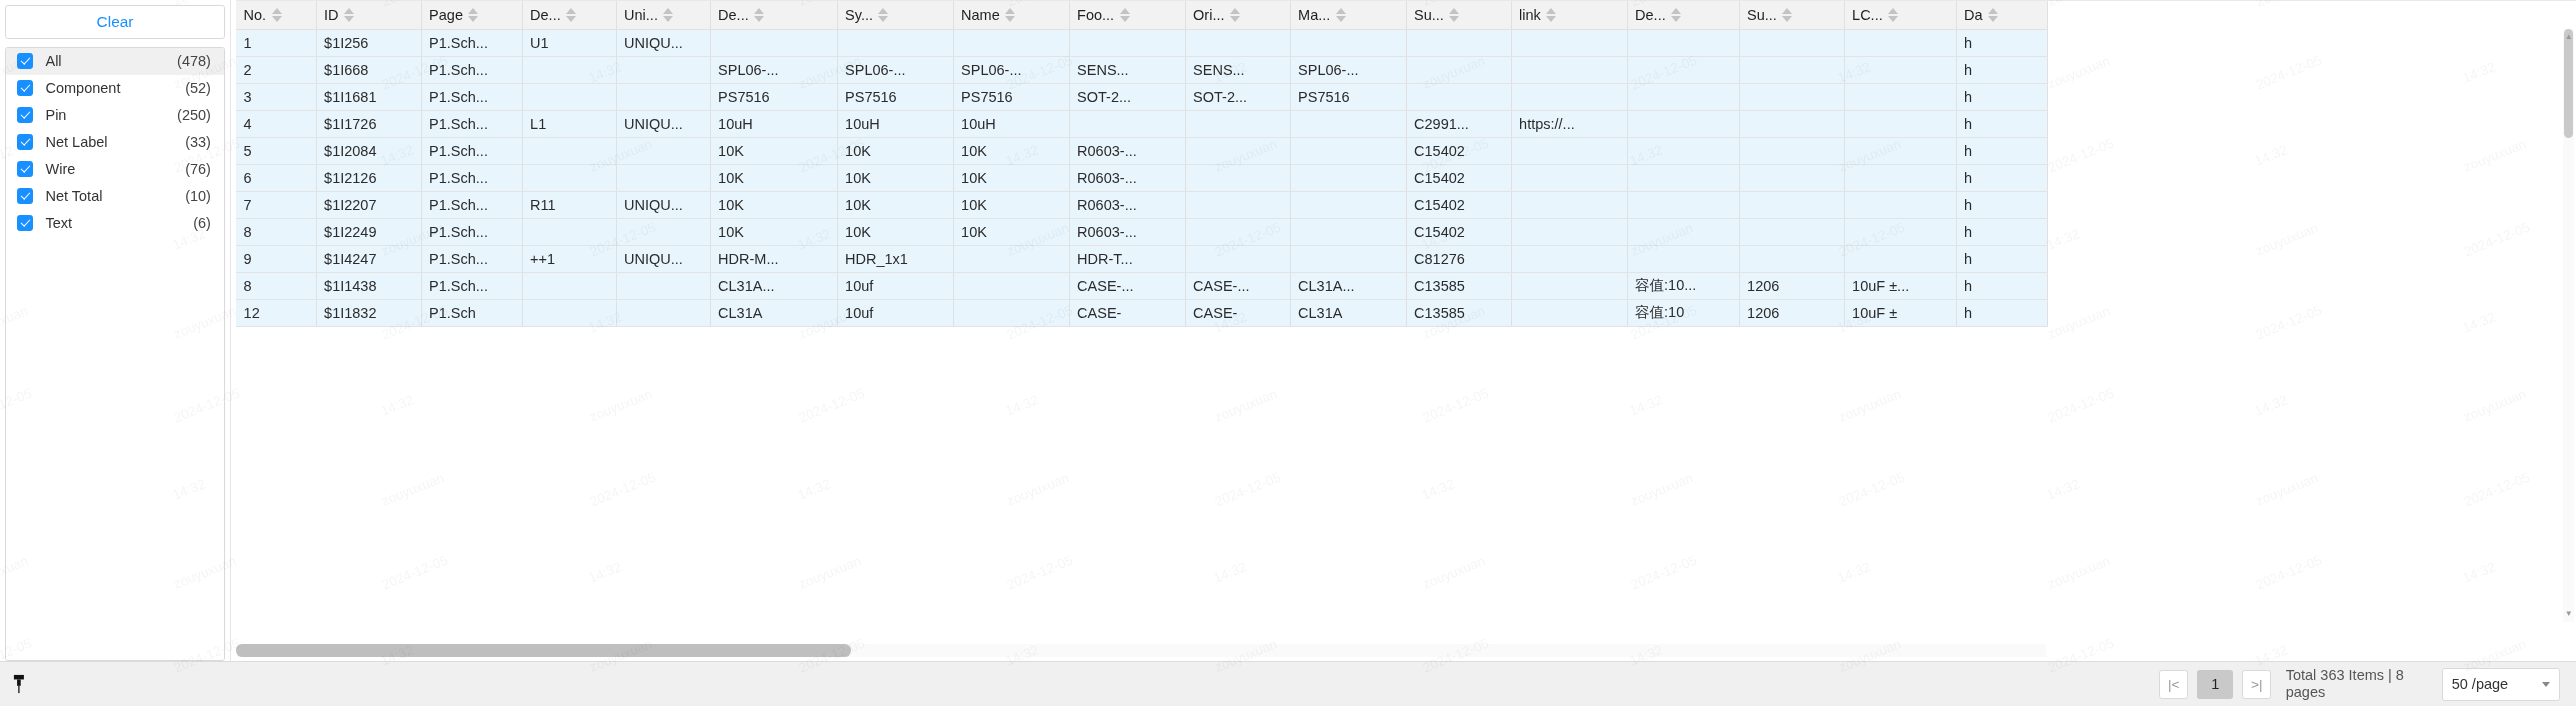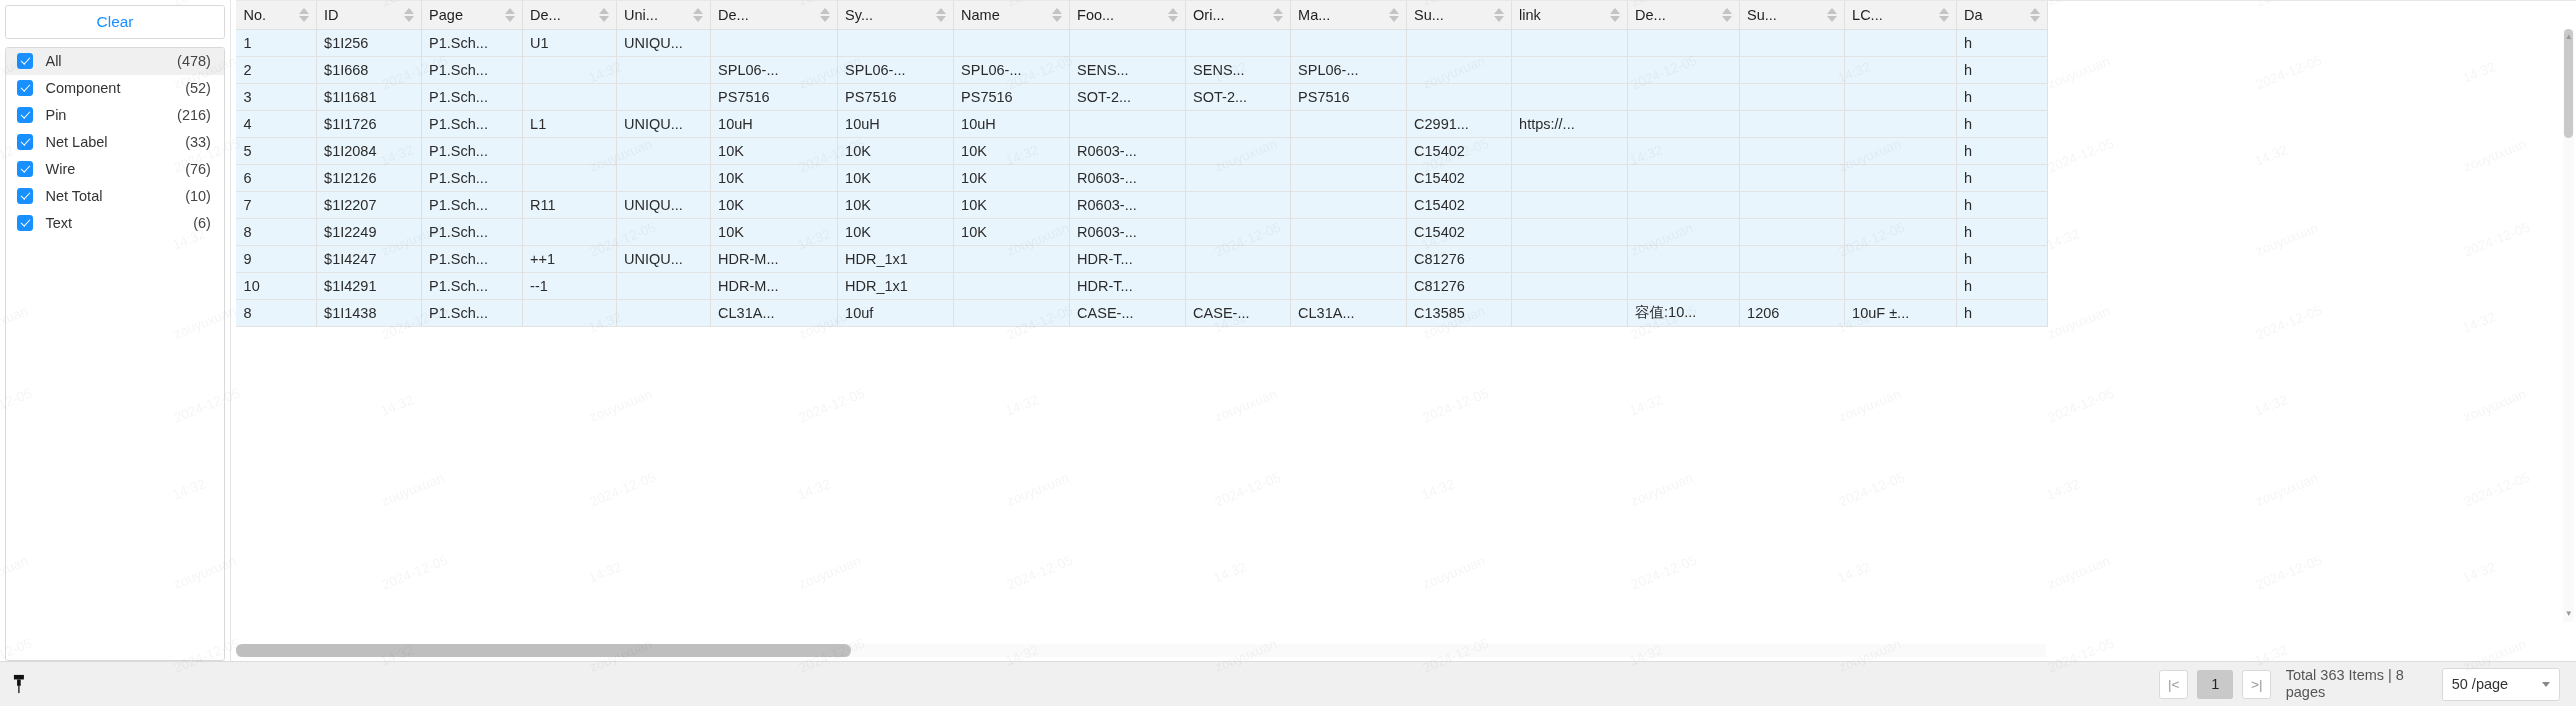--- a/index.html
+++ b/index.html
@@ -129,21 +129,21 @@
     color: #1f1f1f;
     font-size: 14.5px;
     text-align: left;
     white-space: nowrap;
     overflow: hidden;
     position: relative;
   }
   .th-inner {
     display: flex;
     align-items: center;
-    justify-content: space-between;
+    justify-content: flex-start;
     gap: 5.4px;
     width: 100%;
   }
   .th-label {
     overflow: hidden;
     text-overflow: clip;
     white-space: nowrap;
   }
   .sorter {
     display: flex;
@@ -344,21 +344,21 @@
             <span class="filter-count">(478)</span>
           </div>
           <div class="filter-row">
             <span class="cbox"></span>
             <span class="filter-label">Component</span>
             <span class="filter-count">(52)</span>
           </div>
           <div class="filter-row">
             <span class="cbox"></span>
             <span class="filter-label">Pin</span>
-            <span class="filter-count">(216)</span>
+            <span class="filter-count">(250)</span>
           </div>
           <div class="filter-row">
             <span class="cbox"></span>
             <span class="filter-label">Net Label</span>
             <span class="filter-count">(33)</span>
           </div>
           <div class="filter-row">
             <span class="cbox"></span>
             <span class="filter-label">Wire</span>
             <span class="filter-count">(76)</span>
@@ -721,55 +721,55 @@
                 <td class="ellip"></td>
                 <td class="ellip"></td>
                 <td class="ellip">C81276</td>
                 <td class="ellip"></td>
                 <td class="ellip"></td>
                 <td class="ellip"></td>
                 <td class="ellip"></td>
                 <td class="ellip">h</td>
               </tr>
               <tr>
-                <td class="ellip">10</td>
-                <td class="ellip">$1I4291</td>
-                <td class="ellip">P1.Sch...</td>
-                <td class="ellip">--1</td>
-                <td class="ellip"></td>
-                <td class="ellip">HDR-M...</td>
-                <td class="ellip">HDR_1x1</td>
-                <td class="ellip"></td>
-                <td class="ellip">HDR-T...</td>
-                <td class="ellip"></td>
-                <td class="ellip"></td>
-                <td class="ellip">C81276</td>
-                <td class="ellip"></td>
-                <td class="ellip"></td>
-                <td class="ellip"></td>
-                <td class="ellip"></td>
-                <td class="ellip">h</td>
-              </tr>
-              <tr>
                 <td class="ellip">8</td>
                 <td class="ellip">$1I1438</td>
                 <td class="ellip">P1.Sch...</td>
                 <td class="ellip"></td>
                 <td class="ellip"></td>
                 <td class="ellip">CL31A...</td>
                 <td class="ellip">10uf</td>
                 <td class="ellip"></td>
                 <td class="ellip">CASE-...</td>
                 <td class="ellip">CASE-...</td>
                 <td class="ellip">CL31A...</td>
                 <td class="ellip">C13585</td>
                 <td class="ellip"></td>
                 <td class="ellip">容值:10...</td>
                 <td class="ellip">1206</td>
                 <td class="ellip">10uF ±...</td>
+                <td class="ellip">h</td>
+              </tr>
+              <tr>
+                <td class="ellip">12</td>
+                <td class="ellip">$1I1832</td>
+                <td class="ellip">P1.Sch</td>
+                <td class="ellip"></td>
+                <td class="ellip"></td>
+                <td class="ellip">CL31A</td>
+                <td class="ellip">10uf</td>
+                <td class="ellip"></td>
+                <td class="ellip">CASE-</td>
+                <td class="ellip">CASE-</td>
+                <td class="ellip">CL31A</td>
+                <td class="ellip">C13585</td>
+                <td class="ellip"></td>
+                <td class="ellip">容值:10</td>
+                <td class="ellip">1206</td>
+                <td class="ellip">10uF ±</td>
                 <td class="ellip">h</td>
               </tr>
             </tbody>
         </table>
       </div>
 
       <div class="vscroll">
         <div class="vscroll-thumb"></div>
       </div>
       <div class="vs-arrow" style="top:31px">▲</div>

